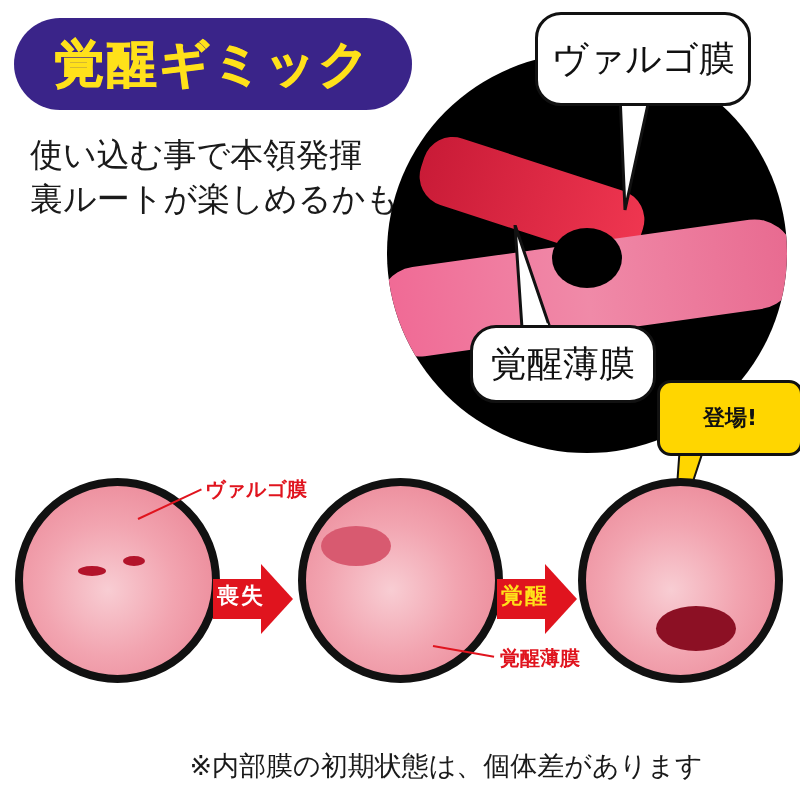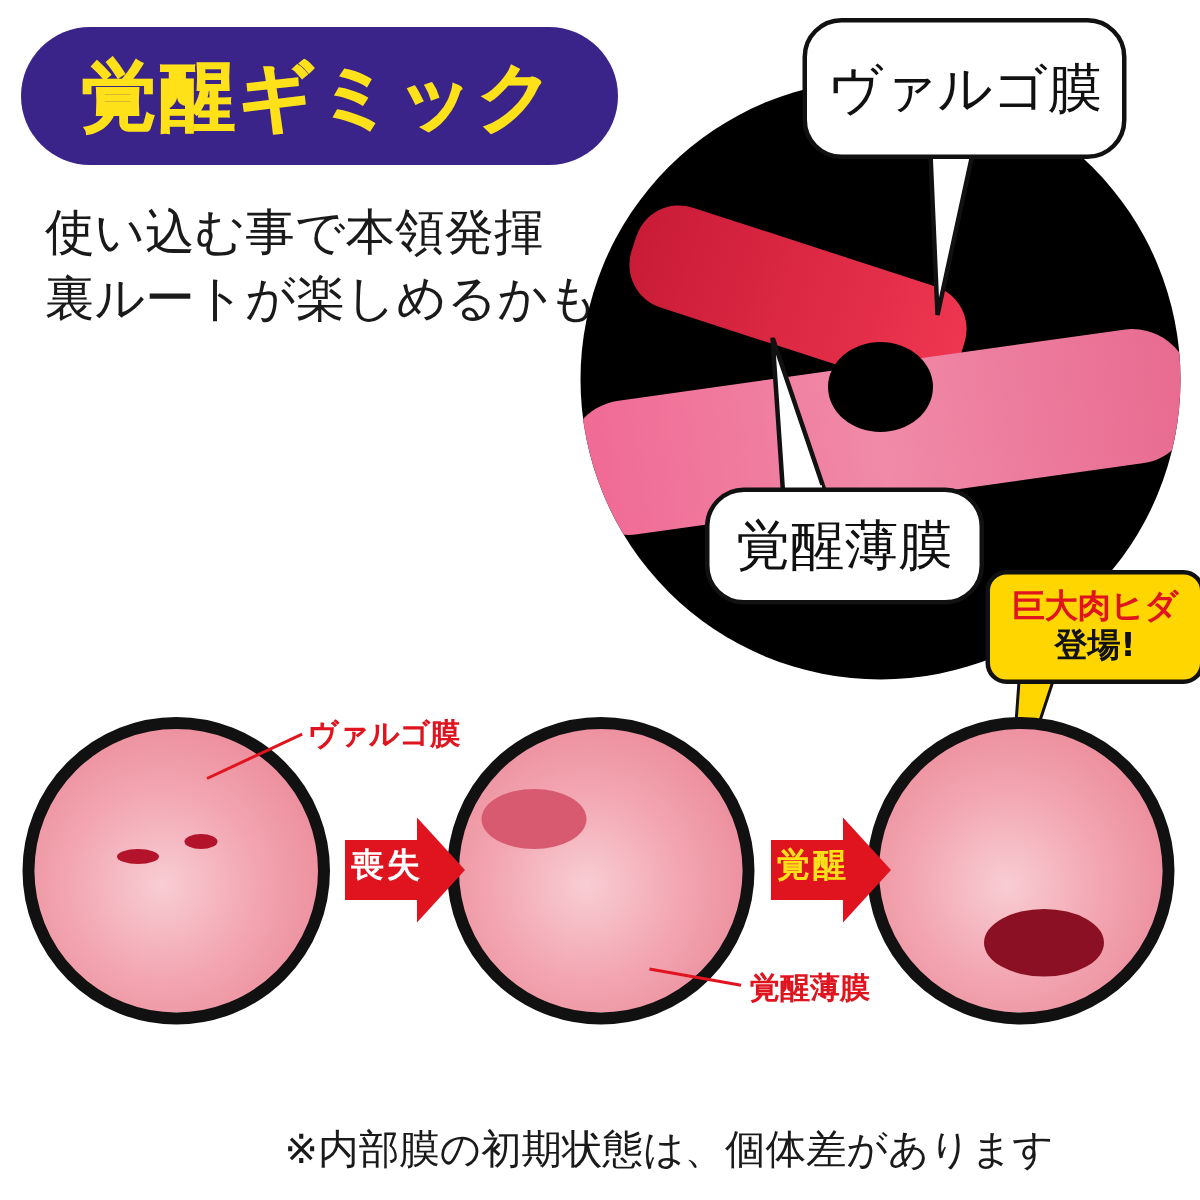--- a/index.html
+++ b/index.html
@@ -63,21 +63,21 @@
     position: absolute; top: 478px; width: 205px; height: 205px; border-radius: 50%;
     border: 8px solid #111; box-sizing: border-box; overflow: hidden;
     background: radial-gradient(circle at 45% 55%, #f8cdd3 0%, #f2a4b0 45%, #e87d8e 100%);
   }
   .step-1 { left: 15px; }
   .step-2 { left: 298px; }
   .step-3 { left: 578px; }
   .hole { position: absolute; border-radius: 50%; background: #b3142b; }
 
   .arrow {
-    position: absolute; top: 545px; width: 80px; height: 70px; margin-left: 17px;
+    position: absolute; top: 564px; width: 80px; height: 70px;
   }
   .arrow .shaft {
     position: absolute; left: 0; top: 15px; width: 50px; height: 40px; background: #e0141e;
   }
   .arrow .head {
     position: absolute; left: 48px; top: 0; width: 0; height: 0;
     border-top: 35px solid transparent; border-bottom: 35px solid transparent;
     border-left: 32px solid #e0141e;
   }
   .arrow .label {
@@ -128,21 +128,20 @@
   <span>ヴァルゴ膜</span>
 </div>
 <div class="callout callout-bottom">
   <span>覚醒薄膜</span>
 </div>
 
 <svg style="position:absolute;left:665px;top:445px" width="50" height="100">
   <polygon points="15,0 40,0 8,97" fill="#ffd600" stroke="#111" stroke-width="2"></polygon>
 </svg>
 <div class="badge">
-  <div class="l1">巨大肉ヒダ</div>
   <div class="l2">登場!</div>
 </div>
 
 <div class="step-circle step-1">
   <div class="hole" style="left:55px;top:80px;width:28px;height:10px;"></div>
   <div class="hole" style="left:100px;top:70px;width:22px;height:10px;"></div>
 </div>
 <div class="step-circle step-2">
   <div class="hole" style="left:15px;top:40px;width:70px;height:40px;background:#d85a70;"></div>
 </div>

